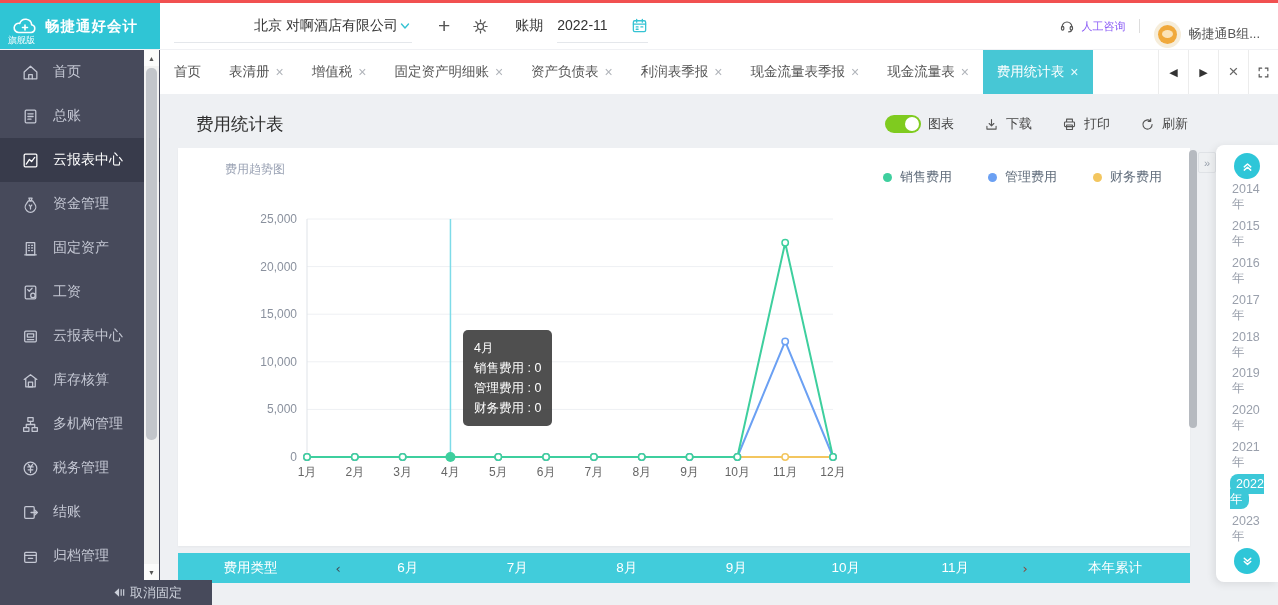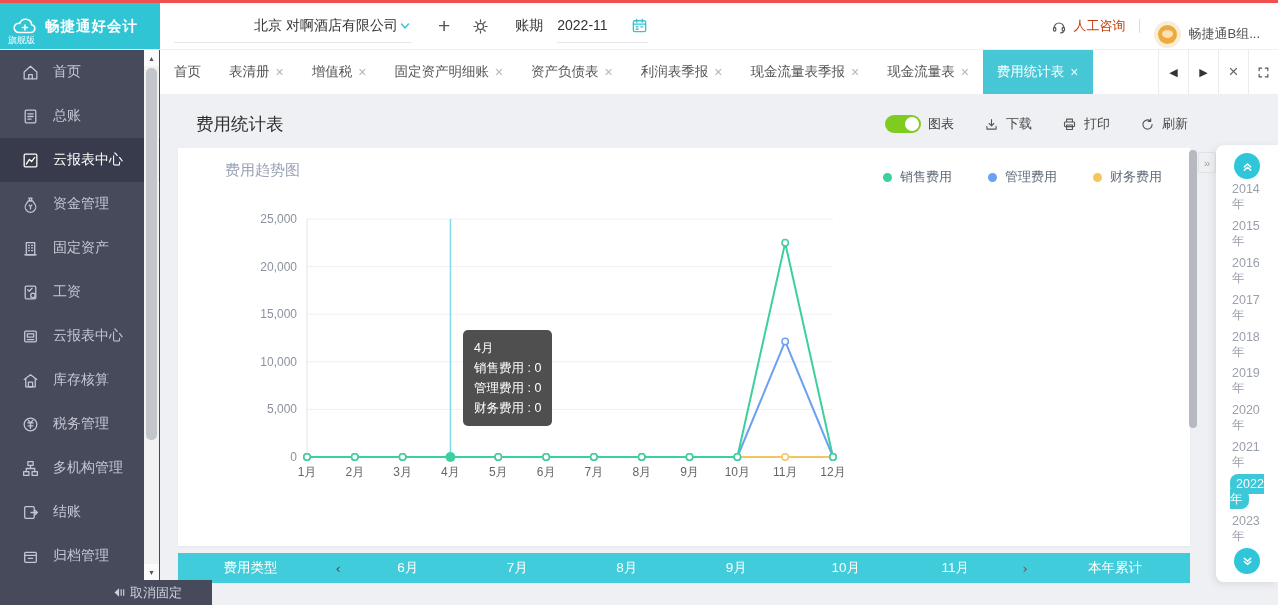--- a/index.html
+++ b/index.html
@@ -19,21 +19,21 @@
   .company-name { font-size:14px; color:#333; }
   .company:after { content:''; position:absolute; left:0; right:0; bottom:6px; height:1px; background:#e4e7eb; }
   .icon-btn { display:inline-flex; align-items:center; justify-content:center; background:none; border:none; cursor:pointer; color:#555; }
   .plus-btn { font-size:21px; font-weight:300; color:#555; margin-left:26px; }
   .gear-btn { margin-left:22px; }
   .period-label { margin-left:26px; font-size:14px; color:#333; }
   .period { position:relative; margin-left:14px; display:flex; align-items:center; gap:23px; padding-bottom:2px; }
   .period:after { content:''; position:absolute; left:0; right:0; bottom:-7px; height:1px; background:#e4e7eb; }
   .period-value { font-size:14px; color:#333; }
   .right-cluster { margin-left:auto; display:flex; align-items:center; }
-  .help { display:flex; align-items:flex-end; gap:6px; font-size:13px; color:#c2410c; cursor:pointer; }
+  .help { display:flex; align-items:flex-end; gap:6px; font-size:11px; color:#8b5cf6; cursor:pointer; }
   .vdivider { width:1px; height:14px; background:#ddd; margin:0 14px; }
   .user { display:flex; align-items:center; gap:7px; cursor:pointer;margin-top:16px; }
   .avatar { width:27px; height:27px; border-radius:50%; background:#f6edda; position:relative; overflow:hidden; }
   .avatar .monkey { position:absolute; inset:4px; border-radius:50%; background:#f0a93c; }
   .avatar .monkey:after { content:''; position:absolute; left:4px; top:5px; width:11px; height:8px; border-radius:50%; background:#fbe3b8; }
   .user-name { font-size:13px; color:#555; max-width:84px; white-space:nowrap; overflow:hidden; text-overflow:ellipsis; }
 
   
   .tabbar { position:absolute; top:50px; left:160px; right:0; height:44px; background:#fff; display:flex; z-index:15; }
   .tabs { flex:1; display:flex; overflow:hidden; }
@@ -62,21 +62,21 @@
   
   .page-head { position:absolute; left:196px; top:103px; width:992px; height:42px; display:flex; align-items:center; justify-content:space-between; }
   .page-title { font-size:17.5px; color:#2f2f2f; font-weight:500; }
   .controls { display:flex; align-items:center; gap:30px; }
   .ctrl { display:flex; align-items:center; gap:7px; font-size:13px; color:#444; cursor:pointer; background:none; border:none; }
   .toggle { width:36px; height:18px; border-radius:9px; background:#7fcb1f; position:relative; cursor:pointer; }
   .toggle .knob { position:absolute; top:2px; right:2px; width:14px; height:14px; border-radius:50%; background:#fff; }
 
   
   .panel { position:absolute; left:178px; top:148px; width:1012px; height:398px; background:#fff; box-shadow:0 1px 2px rgba(0,0,0,.04); }
-  .panel-title { position:absolute; left:47px; top:13px; font-size:15px; color:#99a1b3; }
+  .panel-title { position:absolute; left:47px; top:13px; font-size:12px; color:#99a1b3; }
   .legend { position:absolute; right:28px; top:20px; display:flex; gap:36px; }
   .legend-item { display:flex; align-items:center; gap:8px; font-size:13px; color:#5f6b7a; cursor:pointer; }
   .legend-dot { width:9px; height:9px; border-radius:50%; }
   .linechart { position:absolute; left:0; top:0; }
   .tooltip { position:absolute; left:285px; top:182px; background:rgba(55,55,55,.88); color:#fff; font-size:12.5px; line-height:1.6; padding:8px 11px; border-radius:5px; z-index:5; }
   .donut { position:absolute; left:739px; top:80px; width:220px; height:220px; border-radius:50%; }
   .donut-hole { position:absolute; inset:51px; background:#fff; border-radius:50%; display:flex; flex-direction:column; align-items:center; justify-content:center; gap:2px; }
   .donut-label { font-size:12.5px; color:#8a8f99; }
   .donut-value { font-size:17px; color:#4e535c; }
 
@@ -265,33 +265,33 @@
         <div class="side-item">
           <svg width="19" height="19" viewBox="0 0 18 18" fill="none" stroke="currentColor" stroke-width="1.2" stroke-linecap="round" stroke-linejoin="round">
             <path d="M3 8 9 3.5 15 8"></path>
             <path d="M4.5 7.2V15h9V7.2"></path>
             <rect x="7" y="10.5" width="4" height="4.5"></rect>
           </svg>
           <span>库存核算</span>
         </div>
         <div class="side-item">
           <svg width="19" height="19" viewBox="0 0 18 18" fill="none" stroke="currentColor" stroke-width="1.2" stroke-linecap="round" stroke-linejoin="round">
-            <circle cx="9" cy="9" r="6"></circle>
-            <path d="M6.5 7.5h5M6.8 10.3h4.4M9 7.5v5.2M7 5.2l2 2.3 2-2.3"></path>
-          </svg>
-          <span>税务管理</span>
-        </div>
-        <div class="side-item">
-          <svg width="19" height="19" viewBox="0 0 18 18" fill="none" stroke="currentColor" stroke-width="1.2" stroke-linecap="round" stroke-linejoin="round">
             <rect x="6.5" y="2.5" width="5" height="3.5"></rect>
             <rect x="2.5" y="12" width="5" height="3.5"></rect>
             <rect x="10.5" y="12" width="5" height="3.5"></rect>
             <path d="M9 6v3M5 12V9h8v3"></path>
           </svg>
           <span>多机构管理</span>
+        </div>
+        <div class="side-item">
+          <svg width="19" height="19" viewBox="0 0 18 18" fill="none" stroke="currentColor" stroke-width="1.2" stroke-linecap="round" stroke-linejoin="round">
+            <circle cx="9" cy="9" r="6"></circle>
+            <path d="M6.5 7.5h5M6.8 10.3h4.4M9 7.5v5.2M7 5.2l2 2.3 2-2.3"></path>
+          </svg>
+          <span>税务管理</span>
         </div>
         <div class="side-item">
           <svg width="19" height="19" viewBox="0 0 18 18" fill="none" stroke="currentColor" stroke-width="1.2" stroke-linecap="round" stroke-linejoin="round">
             <rect x="3.5" y="3.5" width="9" height="11" rx="1"></rect>
             <path d="M9.5 9h6M13 6.5 15.5 9 13 11.5"></path>
           </svg>
           <span>结账</span>
         </div>
         <div class="side-item">
           <svg width="19" height="19" viewBox="0 0 18 18" fill="none" stroke="currentColor" stroke-width="1.2" stroke-linecap="round" stroke-linejoin="round">

